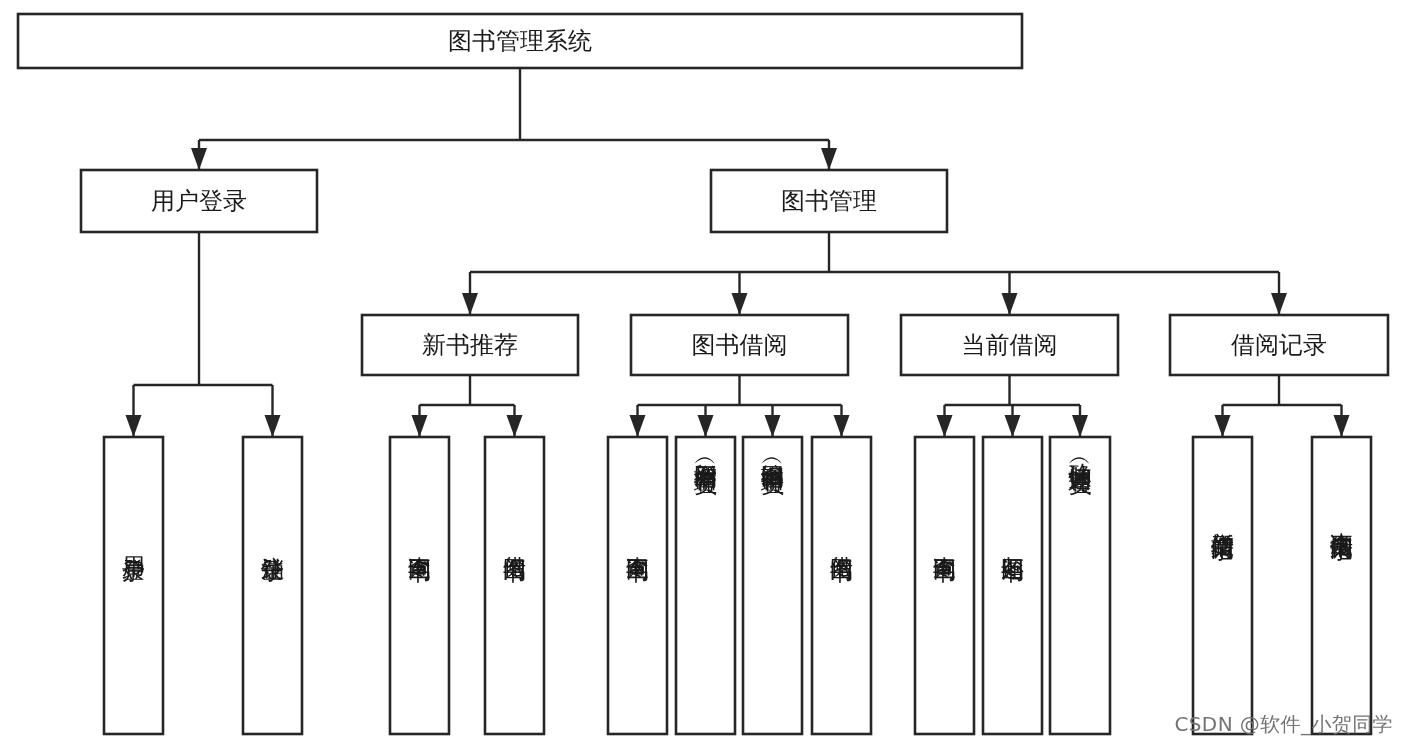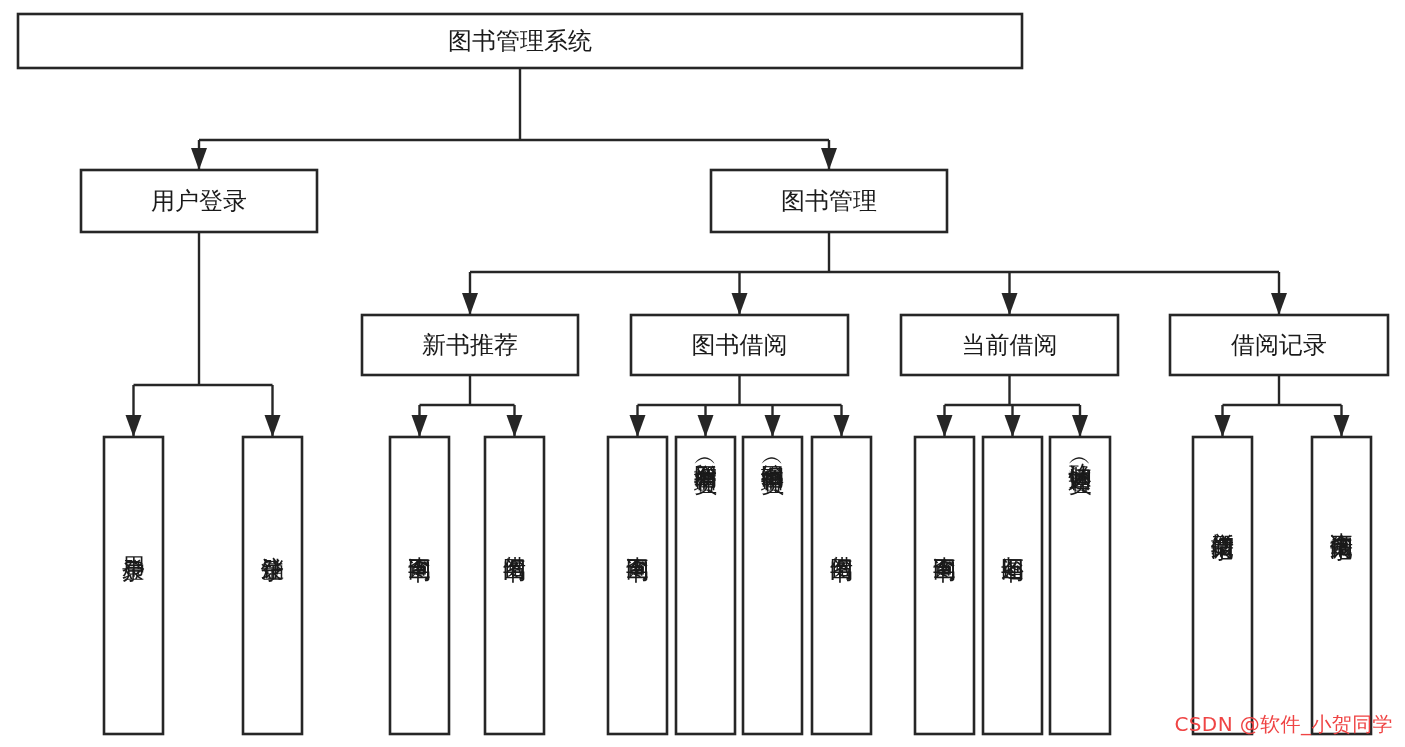--- a/index.html
+++ b/index.html
@@ -58,21 +58,21 @@
     white-space: nowrap;
     letter-spacing: 0.06em;
     pointer-events: none;
   }
   .watermark {
     position: absolute;
     right: 12px;
     bottom: 4px;
     font-family: "DejaVu Sans", "Liberation Sans", sans-serif;
     font-size: 20px;
-    color: #ef4444;
+    color: #737373;
     letter-spacing: 0.02em;
     white-space: nowrap;
   }
 </style>
 </head>
 <body>
 
 <div id="diagram-root">
 
   <svg id="tree-svg" viewBox="0 0 1405 747">

